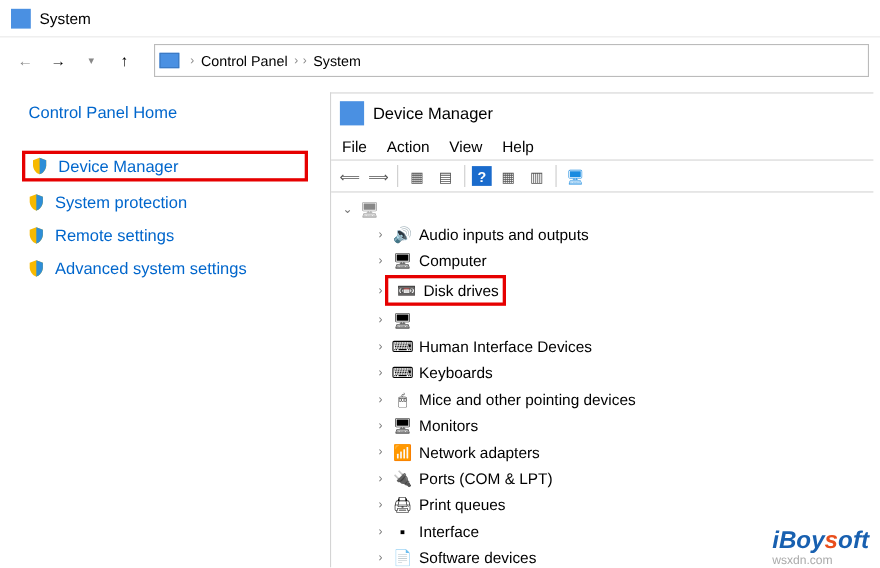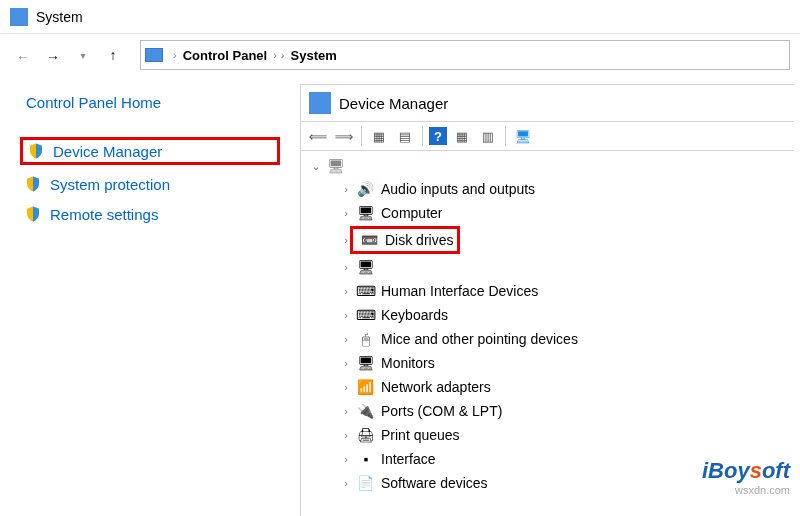--- a/index.html
+++ b/index.html
@@ -4,21 +4,21 @@
 <style>
 * { box-sizing: border-box; margin: 0; padding: 0; font-family: "Segoe UI", Arial, sans-serif; }
 body { width: 800px; height: 516px; background: #fff; font-size: 14px; position: relative; overflow: hidden; }
 .title-bar { height: 34px; display: flex; align-items: center; padding-left: 10px; border-bottom: 1px solid #e8e8e8; }
 .sys-icon { width: 18px; height: 18px; background: #4a90e2; display: inline-block; margin-right: 8px; }
 .nav-bar { height: 42px; display: flex; align-items: center; padding: 0 10px; }
 .nav-btn { width: 26px; height: 26px; display: inline-flex; align-items: center; justify-content: center; color: #888; margin-right: 4px; }
 .nav-active { color: #000; }
 .addr { border: 1px solid #bbb; height: 30px; flex: 1; display: flex; align-items: center; padding: 0 4px; margin-left: 10px; }
 .addr-icon { width: 18px; height: 14px; background: #4a90e2; border: 1px solid #3a78c2; margin-right: 8px; }
-.crumb { padding: 0 4px; font-size: 13px; font-weight: bold; }
+.crumb { padding: 0 4px; font-size: 13px; }
 .crumb-sep { color: #888; font-size: 11px; padding: 0 2px; }
 .body-row { display: flex; height: calc(100% - 76px); }
 .left-nav { width: 300px; padding: 18px 20px; }
 .cp-home { color: #0066cc; font-size: 15px; margin-bottom: 26px; margin-left: 6px; }
 .nav-item { display: flex; align-items: center; color: #0066cc; font-size: 15px; padding: 2px 4px; margin-bottom: 8px; }
 .shield { width: 18px; height: 18px; margin-right: 8px; display: inline-block; }
 .shield svg { width: 100%; height: 100%; }
 .highlight-red { border: 3px solid #e60000; }
 .dm-panel { flex: 1; border-left: 1px solid #d4d4d4; border-top: 1px solid #d4d4d4; margin-top: 8px; margin-right: 6px; background: #fff; }
 .dm-title { display: flex; align-items: center; height: 36px; padding-left: 8px; }
@@ -28,21 +28,21 @@
 .dm-tool { height: 30px; border-top: 1px solid #d4d4d4; border-bottom: 1px solid #d4d4d4; display: flex; align-items: center; padding-left: 6px; gap: 4px; }
 .tool-btn { width: 22px; height: 22px; display: inline-flex; align-items: center; justify-content: center; font-size: 13px; color: #555; }
 .tool-sep { width: 1px; height: 20px; background: #ccc; margin: 0 2px; }
 .tree { padding: 6px 0 0 8px; font-size: 14px; }
 .tree-root { display: flex; align-items: center; margin-bottom: 2px; }
 .tree-node { display: flex; align-items: center; padding: 1px 0 1px 30px; line-height: 22px; }
 .expander { width: 14px; text-align: center; color: #777; font-size: 11px; }
 .node-icon { width: 18px; height: 18px; margin: 0 6px 0 4px; display: inline-flex; align-items: center; justify-content: center; font-size: 14px; }
 .pc-icon { color:#888; }
 .red-box { border: 3px solid #e60000; padding: 0 4px; margin-left: -3px; }
-.watermark { position: absolute; right: 10px; bottom: 20px; font-size: 11px; color: #aaa; text-align: right; }
+.watermark { position: absolute; right: 10px; bottom: 0; font-size: 11px; color: #aaa; text-align: left; }
 .brand { font-size: 22px; font-weight: bold; font-style: italic; }
 .brand .b { color: #1860b0; } .brand .o { color: #e94e1b; } .brand .r { color: #1860b0; }
 </style>
 </head>
 <body>
 
 <div class="title-bar">
   <span class="sys-icon"></span>
   <span>System</span>
 </div>
@@ -81,27 +81,40 @@
             </svg></span>
           <span>System protection</span>
         </div>
         <div class="nav-item">
           <span class="shield"><svg viewBox="0 0 24 24">
               <path d="M12 2 L20 5 V11 C20 16 16 21 12 22 C8 21 4 16 4 11 V5 Z" fill="#f7b900"></path>
               <path d="M12 2 L20 5 V11 C20 16 16 21 12 22 V2 Z" fill="#2e8ed7"></path>
             </svg></span>
           <span>Remote settings</span>
         </div>
+        <div class="nav-item">
+          <span class="shield"><svg viewBox="0 0 24 24">
+              <path d="M12 2 L20 5 V11 C20 16 16 21 12 22 C8 21 4 16 4 11 V5 Z" fill="#f7b900"></path>
+              <path d="M12 2 L20 5 V11 C20 16 16 21 12 22 V2 Z" fill="#2e8ed7"></path>
+            </svg></span>
+          <span>Advanced system settings</span>
+        </div>
       </div>
   </div>
 
   <div class="dm-panel">
     <div class="dm-title">
       <span class="dm-icon"></span>
       <span style="font-size:15px">Device Manager</span>
+    </div>
+    <div class="dm-menu">
+      <span>File</span>
+      <span>Action</span>
+      <span>View</span>
+      <span>Help</span>
     </div>
     <div class="dm-tool">
       <span class="tool-btn">⟸</span>
       <span class="tool-btn">⟹</span>
       <span class="tool-sep"></span>
       <span class="tool-btn">▦</span>
       <span class="tool-btn">▤</span>
       <span class="tool-sep"></span>
       <span class="tool-btn" style="background:#1a6bcc;color:#fff;font-weight:bold;width:18px;height:18px">?</span>
       <span class="tool-btn">▦</span>

